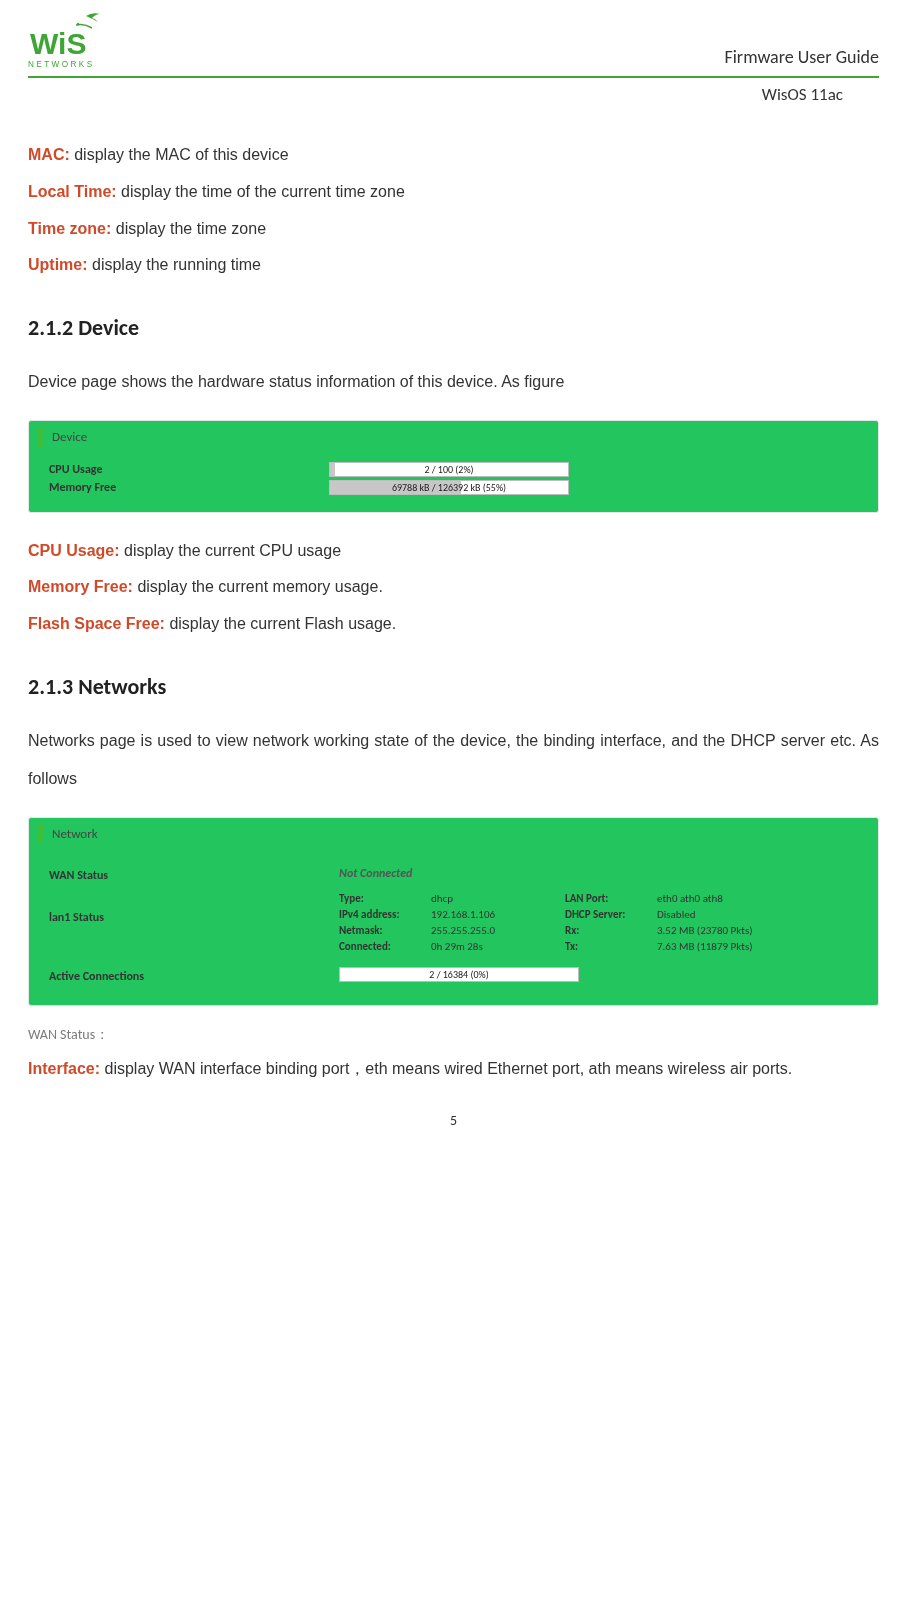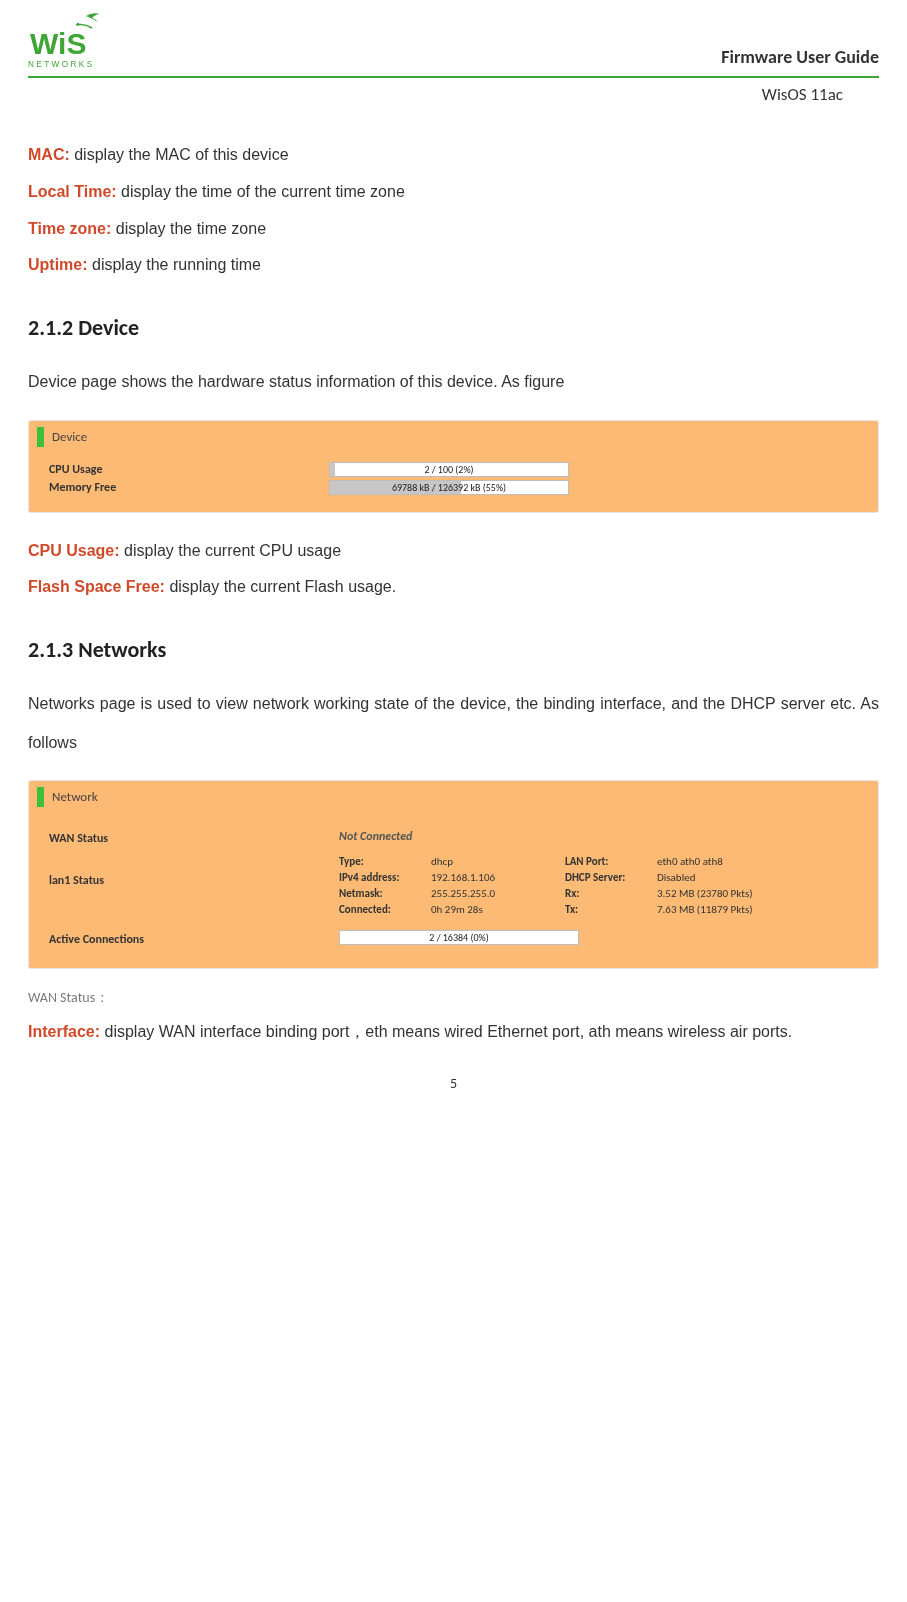--- a/index.html
+++ b/index.html
@@ -21,21 +21,20 @@
     width: 78px;
     height: 60px;
     position: relative;
   }
   .hdr-right {
     text-align: right;
     font-family: Calibri, Arial, sans-serif;
     font-size: 18px;
     color: #333;
     padding-bottom: 2px;
-    font-weight: bold;
   }
   .hr {
     border: 0;
     border-top: 2px solid #3fa636;
     margin: 2px 0 6px 0;
   }
   .sub-right {
     text-align: right;
     font-family: Calibri, Arial, sans-serif;
     font-size: 17px;
@@ -71,21 +70,21 @@
   .subhead-gray {
     font-family: Calibri, Arial, sans-serif;
     color: #7b7b7b;
     font-size: 14px;
     margin: 18px 0 6px 0;
   }
   
   .panel {
     border: 1px solid #e6e6e6;
     border-radius: 3px;
-    background: #fdba74;
+    background: #22c55e;
     margin: 18px 0 20px 0;
     font-family: Calibri, Arial, sans-serif;
   }
   .panel-title-bar {
     display: flex;
     align-items: center;
     padding: 6px 8px;
     font-size: 13px;
     color: #444;
   }
@@ -217,20 +216,21 @@
       <div class="bar-outer">
         <div class="bar-fill" style="width:55%"></div>
         <span class="bar-text">69788 kB / 126392 kB (55%)</span>
       </div>
     </div>
   </div>
 </div>
 
 <div class="content">
   <p class="defrow"><span class="term">CPU Usage:</span> <span>display the current CPU usage</span></p>
+  <p class="defrow"><span class="term">Memory Free:</span> <span>display the current memory usage.</span></p>
   <p class="defrow"><span class="term">Flash Space Free:</span> <span>display the current Flash usage.</span></p>
 </div>
 
 <h3 class="section">2.1.3  Networks</h3>
 <p class="para">Networks page is used to view network working state of the device, the binding interface, and the DHCP server etc. As follows</p>
 
 <div class="panel">
   <div class="panel-title-bar">
     <span class="green-accent"></span>
     <span>Network</span>

